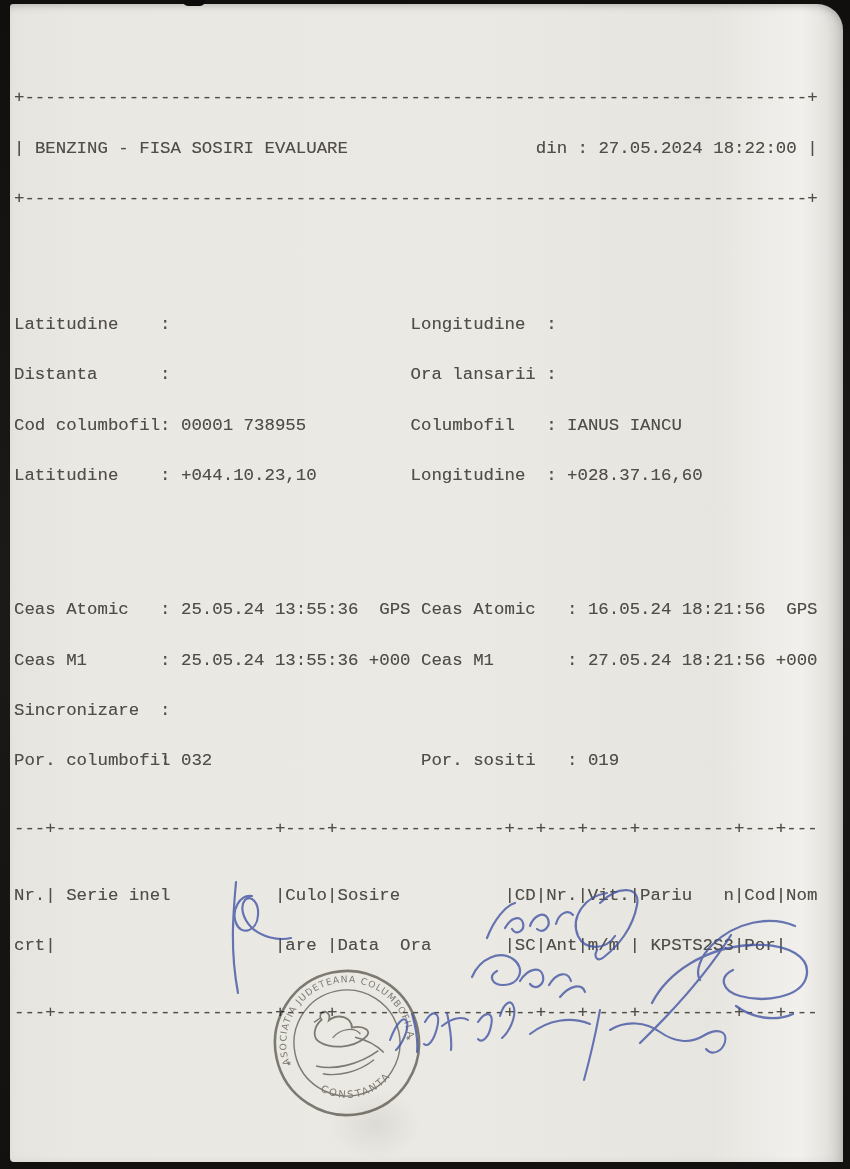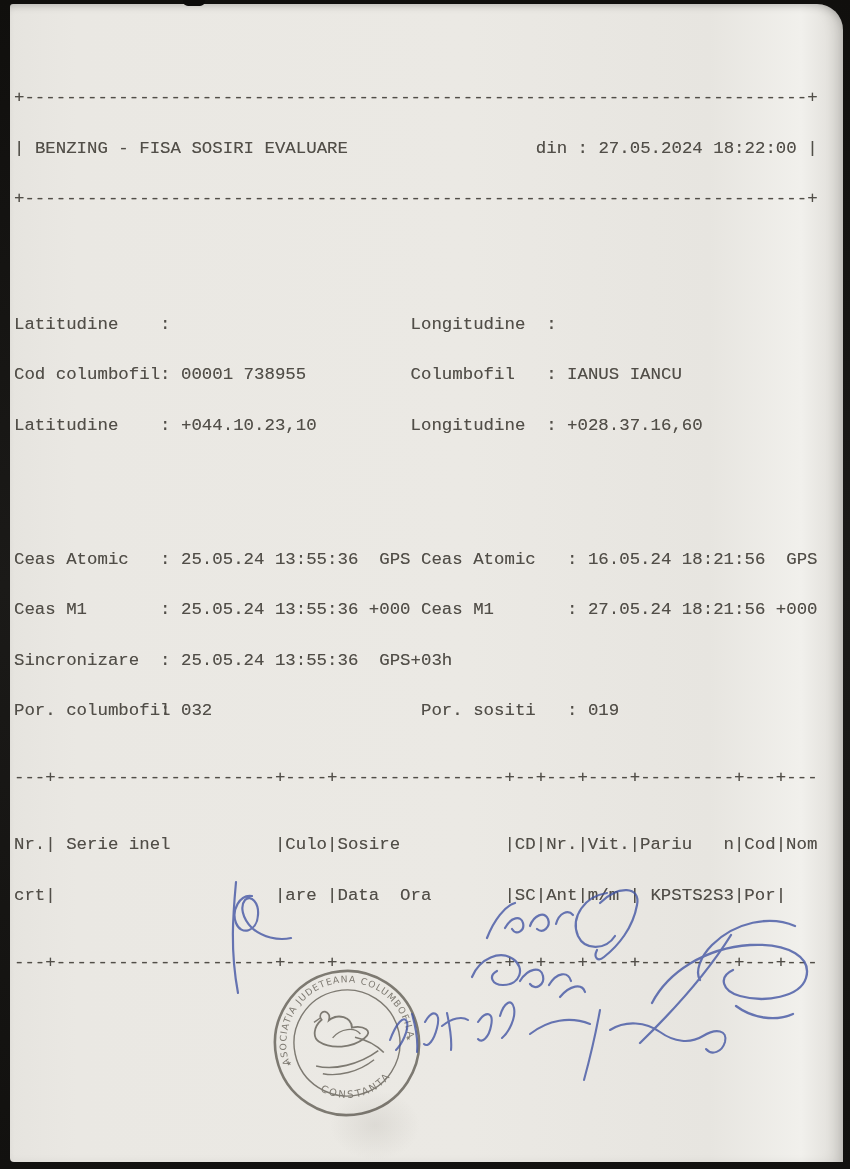--- a/index.html
+++ b/index.html
@@ -54,36 +54,39 @@
     <span>din :</span><span class="s1"></span><span>27.05.2024 18:22:00</span>
   </div>
   <div class="line">+---------------------------------------------------------------------------+</div>
 
   <div class="gap8"></div>
 
   <div class="row">
     <span class="w14">Latitudine</span><span class="cl"></span><span class="w22"></span><span class="w13">Longitudine</span><span class="cl"></span><span></span>
   </div>
   <div class="row">
+    <span class="w14">Distanta</span><span class="cl"></span><span class="w22"></span><span class="w13">Ora lansarii</span><span class="cl"></span><span></span>
+  </div>
+  <div class="row">
     <span class="w14">Cod columbofil</span><span class="cl"></span><span class="w22">00001 738955</span><span class="w13">Columbofil</span><span class="cl"></span><span>IANUS IANCU</span>
   </div>
   <div class="row">
     <span class="w14">Latitudine</span><span class="cl"></span><span class="w22">+044.10.23,10</span><span class="w13">Longitudine</span><span class="cl"></span><span>+028.37.16,60</span>
   </div>
 
   <div class="gap17"></div>
 
   <div class="row">
     <span class="w14">Ceas Atomic</span><span class="cl"></span><span class="w23">25.05.24 13:55:36  GPS</span><span class="w14">Ceas Atomic</span><span class="cl"></span><span>16.05.24 18:21:56  GPS</span>
   </div>
   <div class="row">
     <span class="w14">Ceas M1</span><span class="cl"></span><span class="w23">25.05.24 13:55:36 +000</span><span class="w14">Ceas M1</span><span class="cl"></span><span>27.05.24 18:21:56 +000</span>
   </div>
   <div class="row">
-    <span class="w14">Sincronizare</span><span class="cl"></span><span>25.05.24 13:55:36  GPS+03h</span>
+    <span class="w14">Sincronizare</span><span class="cl"></span>
   </div>
   <div class="row">
     <span class="w14">Por. columbofil</span><span class="cl"></span><span class="w23">032</span><span class="w14">Por. sositi</span><span class="cl"></span><span>019</span>
   </div>
 
   <div class="line">---+---------------------+----+----------------+--+---+----+---------+---+---</div>
 
   <div class="row">
     <span class="cnr">Nr.</span><span class="v"></span><span class="cserie"> Serie inel</span><span class="v"></span><span class="ccu">Culo</span><span class="v"></span><span class="cso">Sosire</span><span class="v"></span><span class="ccd">CD</span><span class="v"></span><span class="can">Nr.</span><span class="v"></span><span class="cvi">Vit.</span><span class="v"></span><span class="cpa">Pariu   n</span><span class="v"></span><span class="ccod">Cod</span><span class="v"></span><span class="cnom">Nom</span>
   </div>

